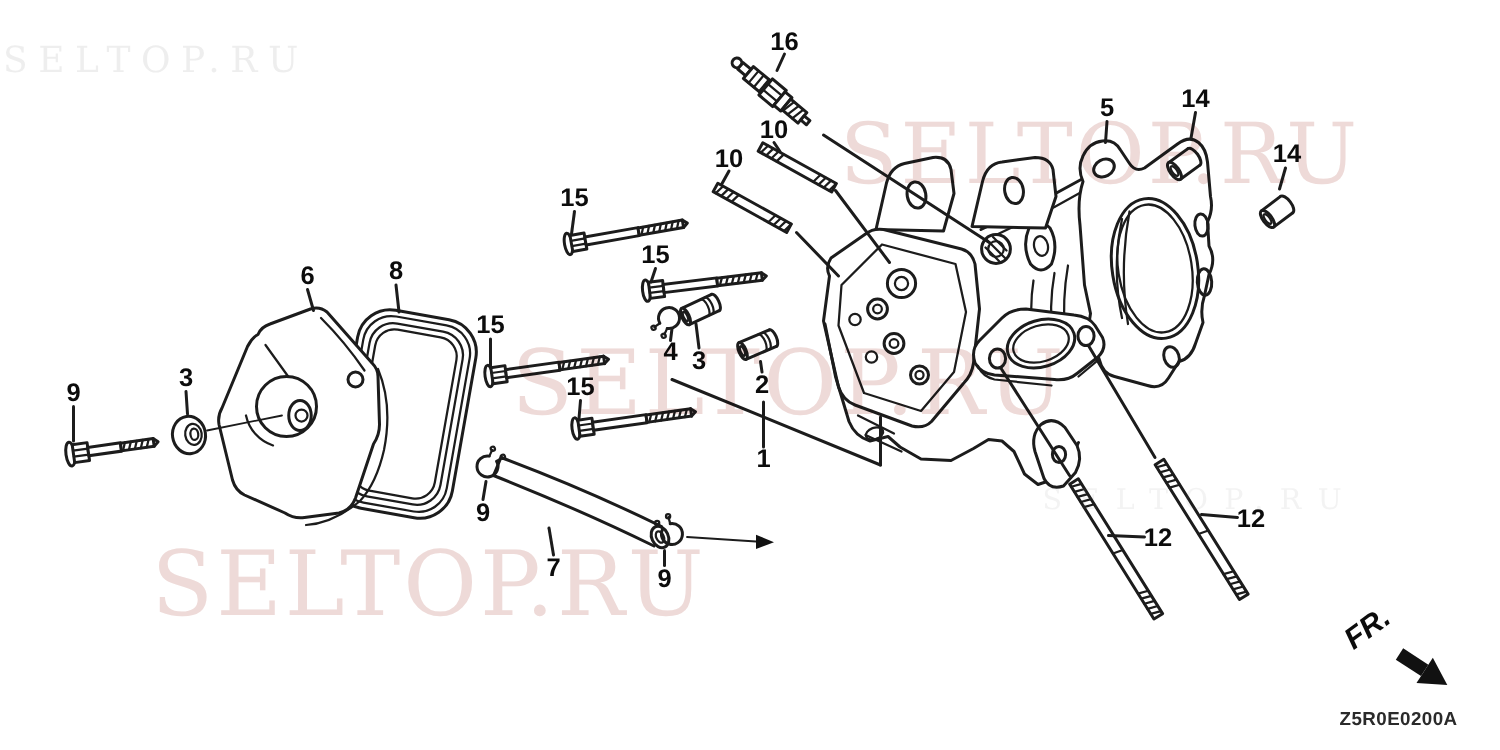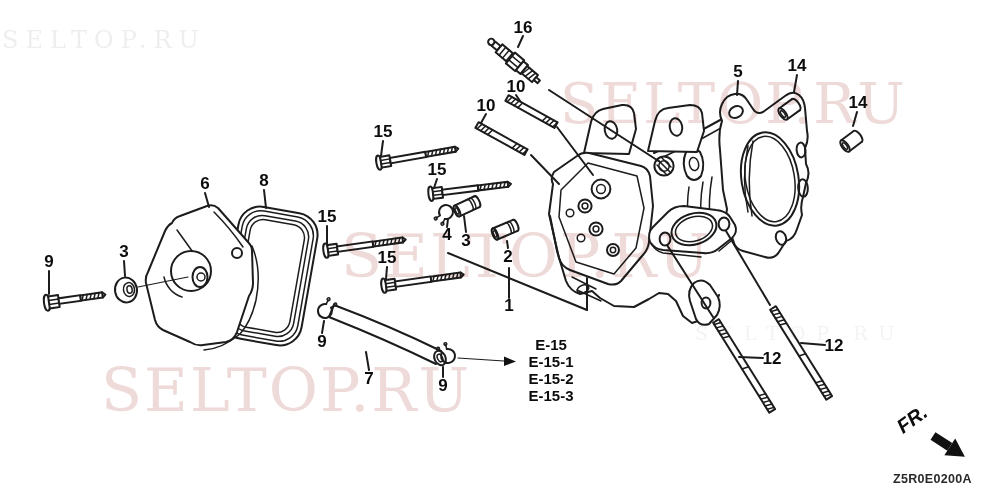--- a/index.html
+++ b/index.html
@@ -291,26 +291,20 @@
 <div class="co" style="left:447px;top:235px">4</div>
 <div class="co" style="left:466px;top:241px">3</div>
 <div class="co" style="left:508px;top:257px">2</div>
 <div class="co" style="left:509px;top:306px">1</div>
 <div class="co" style="left:322px;top:342px">9</div>
 <div class="co" style="left:369px;top:379px">7</div>
 <div class="co" style="left:443px;top:386px">9</div>
 <div class="co" style="left:772px;top:359px">12</div>
 <div class="co" style="left:834px;top:346px">12</div>
 
-<div class="refs">
-  <div>E-15</div>
-  <div>E-15-1</div>
-  <div>E-15-2</div>
-  <div>E-15-3</div>
-</div>
 
 <div class="wm wm-a">SELTOP.RU</div>
 <div class="wm wm-b">SELTOP.RU</div>
 <div class="wm wm-c">SELTOP.RU</div>
 <div class="wm wm-faint1">SELTOP.RU</div>
 <div class="wm wm-faint2">SELTOP.RU</div>
 
 <div class="fr">FR.</div>
 <div class="code">Z5R0E0200A</div>
 

